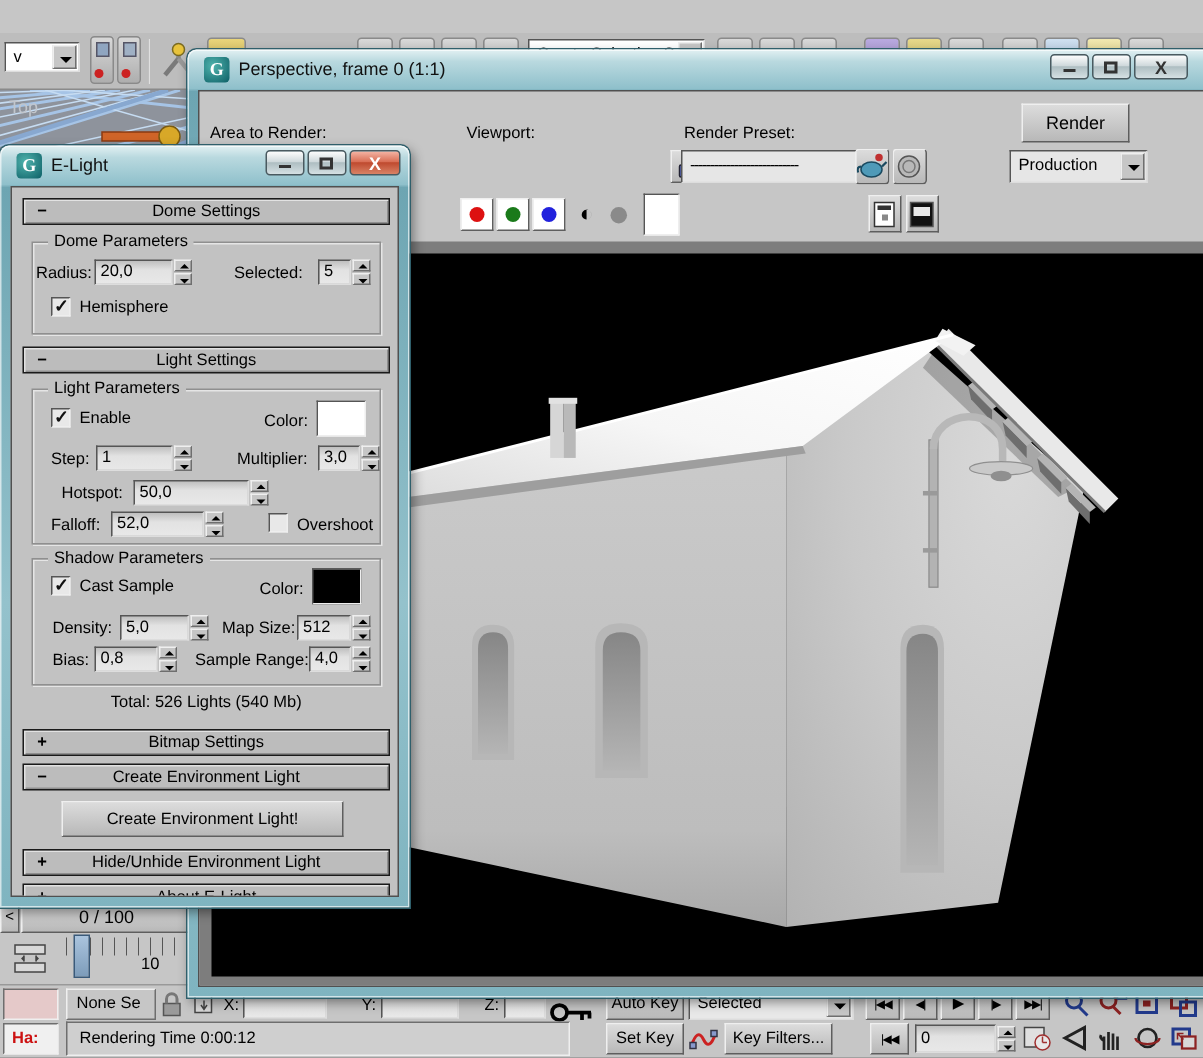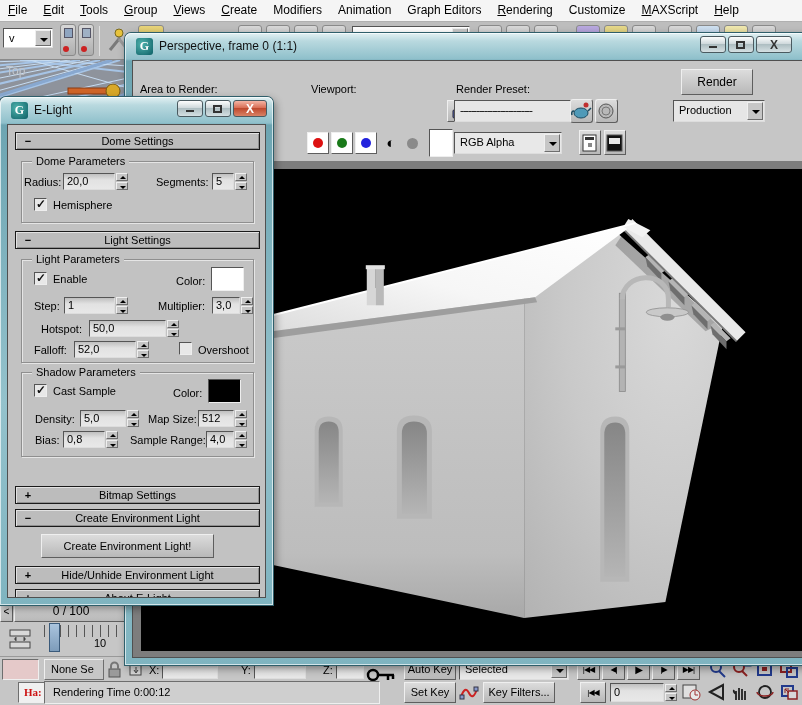--- a/index.html
+++ b/index.html
@@ -72,35 +72,20 @@
   #trackbar  { position:absolute; left:0; top:623px; width:130px; height:33px; background:#c6c6c6; }
   #statusbar { position:absolute; left:0; top:656px; width:802px; height:49px; background:#c6c6c6; border-top:1px solid #999; }
   .pb-btn { position:absolute; height:21px; font-size:8px; line-height:19px; letter-spacing:-1px; }
   .nav-ico { position:absolute; width:23px; height:21px; }
 </style>
 </head>
 <body>
 
 <div id="app">
 
-  <div id="menubar">
-    <div class="menu-item ul">File</div>
-    <div class="menu-item ul">Edit</div>
-    <div class="menu-item ul">Tools</div>
-    <div class="menu-item ul">Group</div>
-    <div class="menu-item ul">Views</div>
-    <div class="menu-item ul">Create</div>
-    <div class="menu-item">Modifiers</div>
-    <div class="menu-item">Animation</div>
-    <div class="menu-item">Graph Editors</div>
-    <div class="menu-item ul">Rendering</div>
-    <div class="menu-item">Customize</div>
-    <div class="menu-item ul">MAXScript</div>
-    <div class="menu-item ul">Help</div>
-  </div>
 
   <div id="toolbar">
     <div class="dd" id="tb-combo" style="left:3px;top:6px;width:50px;height:20px;background:#fff;">
       <span>v</span>
       <span class="arrowbtn"></span>
     </div>
     <div class="tb-icon" style="left:60px;top:2px;width:16px;height:32px;">
       <div style="position:absolute;left:3px;top:3px;width:9px;height:10px;background:#8fa5c0;border:1px solid #556;"></div>
       <div style="position:absolute;left:2px;bottom:3px;width:6px;height:6px;border-radius:50%;background:#cc2222;"></div>
     </div>
@@ -186,21 +171,21 @@
     </div>
     <div style="position:absolute;left:44px;top:2px;width:86px;height:12px;
          background:repeating-linear-gradient(90deg,#555 0 1px,transparent 1px 8px);"></div>
     <div class="lbl" style="left:49px;top:14px;font-size:11px;">0</div>
     <div class="lbl" style="left:94px;top:14px;font-size:11px;">10</div>
     <div style="position:absolute;left:49px;top:0;width:11px;height:29px;background:linear-gradient(180deg,#aac4de,#7d9cba);border:1px solid #3a5a7a;"></div>
   </div>
 
   <div id="statusbar">
     <div class="sunken" style="position:absolute;left:2px;top:2px;width:37px;height:21px;background:#e5c9c9;"></div>
-    <div class="sunken" style="position:absolute;left:18px;top:25px;width:37px;height:21px;background:#f0f0f0;font-family:Liberation Serif, serif;">
+    <div class="sunken" style="position:absolute;left:2px;top:25px;width:37px;height:21px;background:#f0f0f0;">
       <span class="lbl" style="left:5px;top:3px;color:#cc1111;font-weight:bold;">Ha:</span>
     </div>
     <div style="position:absolute;left:44px;top:2px;width:60px;height:21px;border:1px solid;border-color:#efefef #6e6e6e #6e6e6e #efefef;line-height:19px;padding-left:6px;overflow:hidden;">
       <span>None Se</span>
     </div>
     <div style="position:absolute;left:108px;top:4px;width:13px;height:17px;">
       <svg width="13" height="17">
         <rect x="1" y="8" width="11" height="8" fill="#9a9a9a" stroke="#555"></rect>
         <path d="M3,8 v-3 a3.5,3.5 0 0 1 7,0 v3" fill="none" stroke="#777" stroke-width="2"></path>
       </svg>
@@ -367,24 +352,20 @@
       </div>
       <div class="btn3d" style="left:198px;top:71px;width:22px;height:22px;background:#fff;">
         <div style="position:absolute;left:5px;top:5px;width:10px;height:10px;border-radius:50%;background:#1a7a1a;"></div>
       </div>
       <div class="btn3d" style="left:222px;top:71px;width:22px;height:22px;background:#fff;">
         <div style="position:absolute;left:5px;top:5px;width:10px;height:10px;border-radius:50%;background:#2222dd;"></div>
       </div>
       <div style="position:absolute;left:248px;top:72px;width:20px;height:20px;font-size:15px;line-height:20px;text-align:center;">◐</div>
       <div style="position:absolute;left:274px;top:77px;width:11px;height:11px;border-radius:50%;background:#8a8a8a;"></div>
       <div class="swatch" style="left:296px;top:68px;width:24px;height:28px;background:#fff;"></div>
-      <div class="dd" style="left:321px;top:71px;width:108px;background:#e8e8e8;">
-        <span>RGB Alpha</span>
-        <span class="arrowbtn"></span>
-      </div>
       <div class="btn3d" style="left:446px;top:69px;width:22px;height:25px;">
         <svg width="20" height="23" style="margin-top:1px;">
           <rect x="3" y="3" width="13" height="16" fill="#fff" stroke="#333"></rect>
             <rect x="5" y="5" width="9" height="3" fill="#333"></rect>
             <rect x="8" y="11" width="4" height="4" fill="#888"></rect>
         </svg>
       </div>
       <div class="btn3d" style="left:471px;top:69px;width:22px;height:25px;">
         <svg width="20" height="23" style="margin-top:1px;">
           <rect x="2" y="3" width="15" height="16" fill="#111" stroke="#555"></rect>
@@ -491,21 +472,21 @@
       </div>
       <div class="grp" style="left:13px;top:36px;width:233px;height:62px;">
         <span class="grp-title">Dome Parameters</span>
       </div>
       <span class="lbl" style="left:16px;top:51px;">Radius:</span>
       <div class="fld" style="left:55px;top:48px;width:52px;">20,0</div>
       <div class="spin" style="left:108px;top:48px;">
           <div class="up"></div>
           <div class="dn"></div>
         </div>
-      <span class="lbl" style="left:148px;top:51px;">Segments:</span>
+      <span class="lbl" style="left:148px;top:51px;">Selected:</span>
       <div class="fld" style="left:204px;top:48px;width:22px;">5</div>
       <div class="spin" style="left:227px;top:48px;">
           <div class="up"></div>
           <div class="dn"></div>
         </div>
       <div class="chk on" style="left:26px;top:73px;"></div>
       <span class="lbl" style="left:45px;top:74px;">Hemisphere</span>
 
       <div class="rollup" style="top:106px;">
         <span class="sign">−</span>
@@ -569,30 +550,31 @@
       <div class="spin" style="left:98px;top:306px;">
           <div class="up"></div>
           <div class="dn"></div>
         </div>
       <span class="lbl" style="left:122px;top:309px;">Sample Range:</span>
       <div class="fld" style="left:198px;top:306px;width:28px;">4,0</div>
       <div class="spin" style="left:227px;top:306px;">
           <div class="up"></div>
           <div class="dn"></div>
         </div>
+      <div class="lbl" style="left:0;top:337px;width:259px;text-align:center;">Total: 526 Lights (540 Mb)</div>
 
       <div class="rollup" style="top:361px;">
         <span class="sign">+</span>
         <span>Bitmap Settings</span>
       </div>
       <div class="rollup" style="top:384px;">
         <span class="sign">−</span>
         <span>Create Environment Light</span>
       </div>
-      <div class="btn3d" style="left:33px;top:409px;width:173px;height:24px;line-height:22px;">Create Environment Light!</div>
+      <div class="btn3d" style="left:33px;top:409px;width:188px;height:24px;line-height:22px;">Create Environment Light!</div>
       <div class="rollup" style="top:441px;">
         <span class="sign">+</span>
         <span>Hide/Unhide Environment Light</span>
       </div>
       <div class="rollup" style="top:464px;">
         <span class="sign">+</span>
         <span>About E-Light</span>
       </div>
     </div>
   </div>

